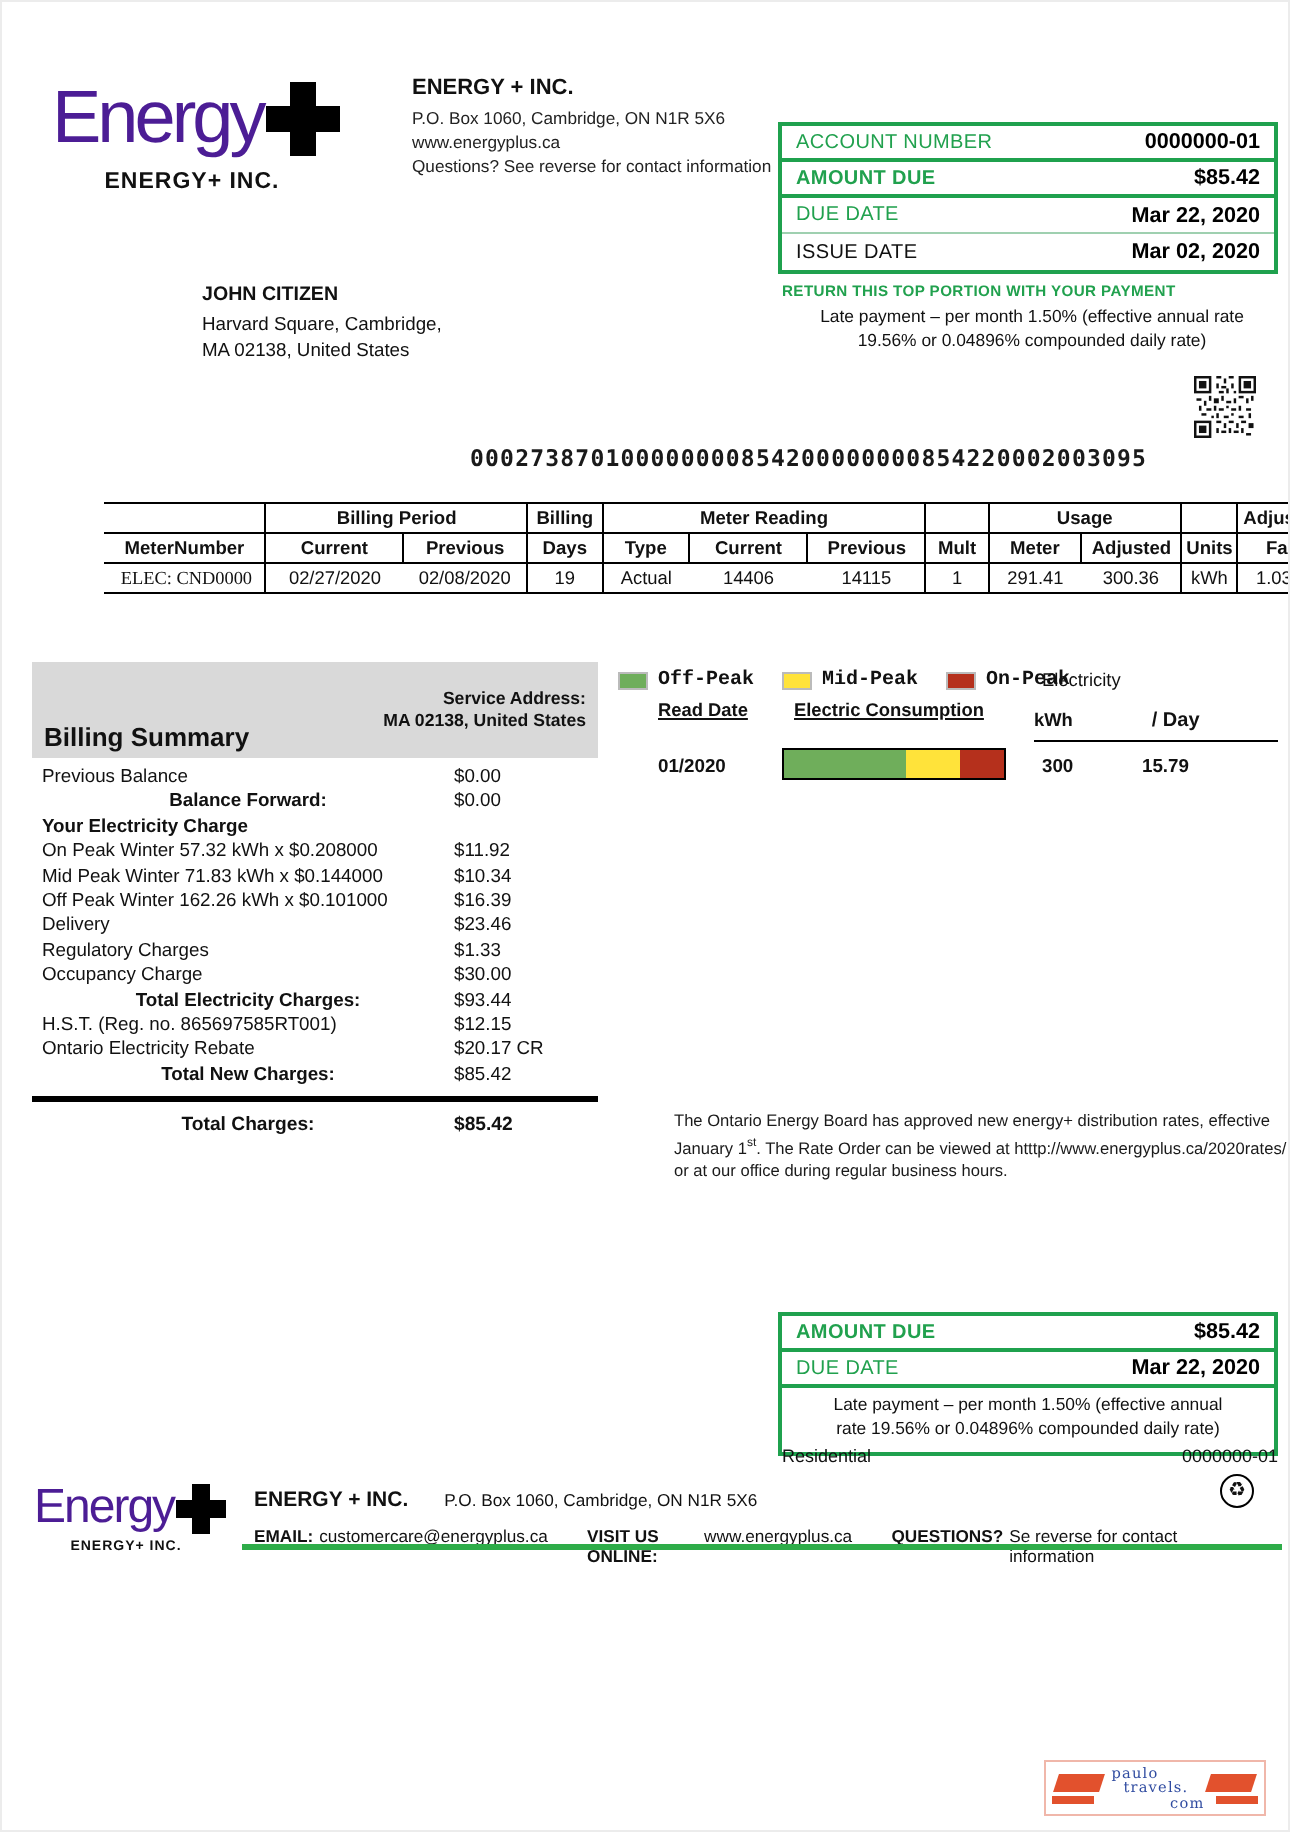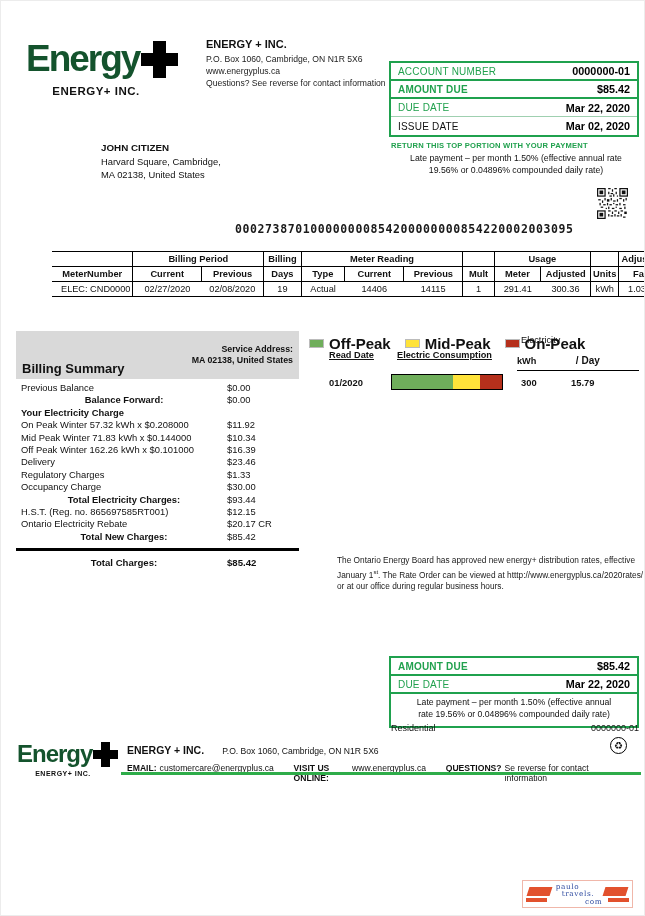--- a/index.html
+++ b/index.html
@@ -4,21 +4,21 @@
 <style>
   * { margin:0; padding:0; box-sizing:border-box; }
   html,body { background:#f4f4f4; }
   body { font-family:"Liberation Sans", sans-serif; color:#111; }
   .page { position:relative; width:645px; height:916px; background:#fff; margin:0 auto;
           border:1px solid #ececec; overflow:hidden; }
 
   
   .logo-main { position:absolute; left:25px; top:38px; width:165px; }
   .logo-row { display:flex; align-items:flex-start; }
-  .logo-word { font-size:37px; font-weight:bold; color:#14532d; letter-spacing:-2px; line-height:40px; }
+  .logo-word { font-size:37px; font-weight:normal; color:#4c1d95; letter-spacing:-2px; line-height:40px; }
   .plus { position:relative; width:37px; height:37px; margin-left:2px; margin-top:2px; }
   .plus::before { content:""; position:absolute; left:12px; top:0; width:13px; height:37px; background:#000; }
   .plus::after  { content:""; position:absolute; left:0; top:12px; width:37px; height:13px; background:#000; }
   .logo-sub { font-size:11.5px; font-weight:bold; letter-spacing:.5px; margin-top:6px; width:140px; text-align:center; }
 
   
   .company-info { position:absolute; left:205px; top:37px; width:185px; }
   .company-name { font-size:11px; font-weight:bold; margin-bottom:3px; }
   .company-line { font-size:8.6px; line-height:12px; color:#222; }
 
@@ -45,21 +45,21 @@
                   font-size:11.5px; font-weight:bold; letter-spacing:.6px; color:#1a1a1a; }
 
   
   .meter-table { position:absolute; left:15px; top:250px; width:623px; border-collapse:collapse;margin-left:36px; }
   .meter-table td, .meter-table th { font-size:9.3px; padding:0 2px; height:15px; }
   .meter-table .grp { border-top:1px solid #000; border-bottom:1px solid #000; font-weight:bold; text-align:center; }
   .meter-table .hdr { border-bottom:1px solid #000; font-weight:bold; text-align:center; border-right:1px solid #000; }
   .meter-table .hdr:last-child { border-right:none; }
   .meter-table .dat { border-bottom:1px solid #000; text-align:center; font-size:9.2px; }
   .meter-table .vr { border-right:1px solid #000; }
-  .meter-table .first { text-align:right; padding-left:4px; }
+  .meter-table .first { text-align:center; padding-left:4px;font-family:Liberation Serif, serif; }
 
   
   .bsum { position:absolute; left:15px; top:330px; width:283px; }
   .bsum-head { display:flex; justify-content:space-between; align-items:center; background:#D9D9D9; padding:2px 6px 3px 6px; }
   .bsum-title { font-size:13px; font-weight:bold;margin-top:28px; }
   .bsum-addr { text-align:right; font-size:8.8px; font-weight:bold; line-height:10.5px; }
   .bs-row { display:flex; font-size:9.4px; line-height:12.4px; padding-left:5px; }
   .bs-rows { margin-top:3px; }
   .bs-label { flex:1; }
   .bs-label.cb { font-weight:bold; text-align:center; }
@@ -68,21 +68,21 @@
   .thick-line { border-top:3px solid #000; margin-top:5px; }
   .bs-total { display:flex; font-size:9.6px; margin-top:6px; padding-left:5px; }
 
   
   .consumption { position:absolute; left:308px; top:334px; width:330px; height:60px; }
   .legend-row { position:absolute; top:0; left:0; right:0; display:flex; align-items:center; }
   .sw { width:15px; height:9px; margin-right:5px; border:0.5px solid #bbb; }
   .sw-0 { background:#6FAE5B; }
   .sw-1 { background:#FFE33A; }
   .sw-2 { background:#B5301C; }
-  .legend-label { font-size:15px; font-weight:bold; margin-right:14px; }
+  .legend-label { font-size:10px; font-weight:bold; margin-right:14px;font-family:Liberation Mono, monospace; }
   .col-electricity { position:absolute; left:212px; top:0; font-size:9.2px; }
   .hdr-row2 { position:absolute; top:15px; left:0; right:0; }
   .uhdr { font-size:9.2px; font-weight:bold; text-decoration:underline; position:absolute; }
   .hdr-read { left:20px; }
   .hdr-cons { left:88px; }
   .kwh-day-wrap { position:absolute; left:208px; top:15px; width:122px; border-bottom:1px solid #000; padding-bottom:2px; }
   .kwh-lab { font-size:9.2px; font-weight:bold; display:inline-block; }
   .day-lab { font-size:10px; font-weight:bold; display:inline-block; margin-left:35px; }
   .cons-row { position:absolute; top:39px; left:0; right:0; height:17px; }
   .cons-date { position:absolute; left:20px; top:3px; font-size:9.4px; font-weight:bold; }

